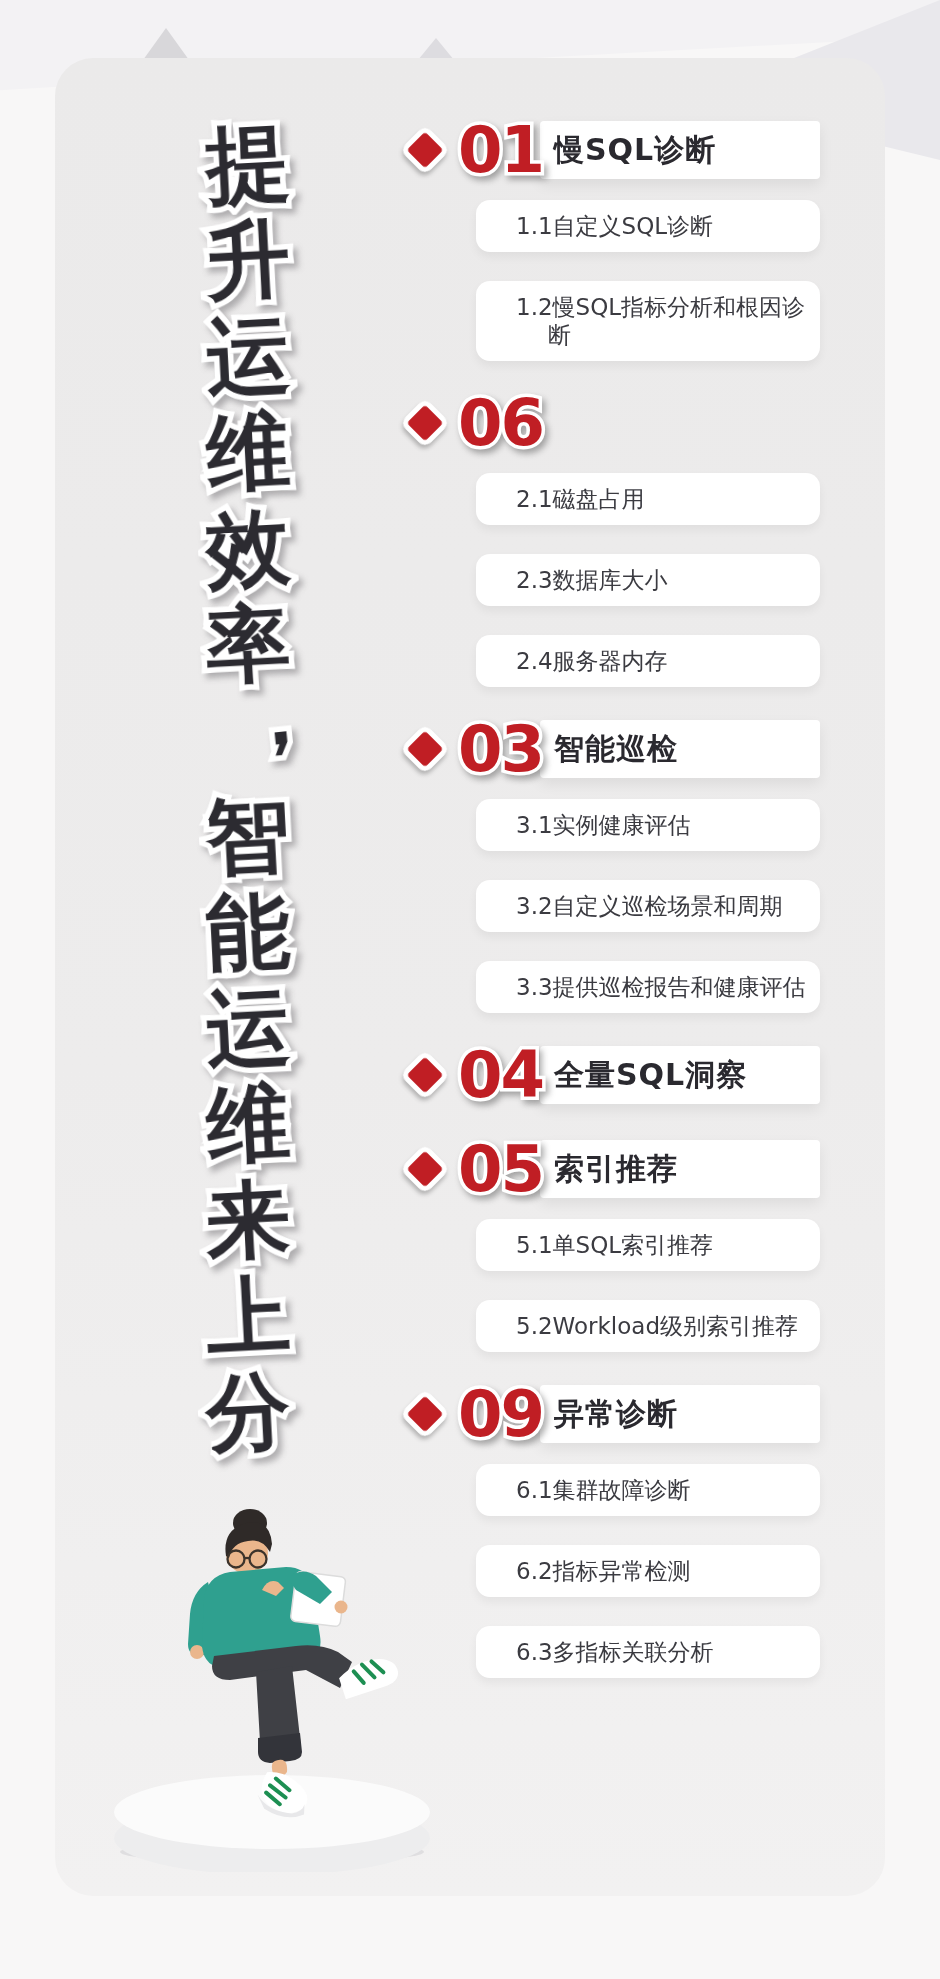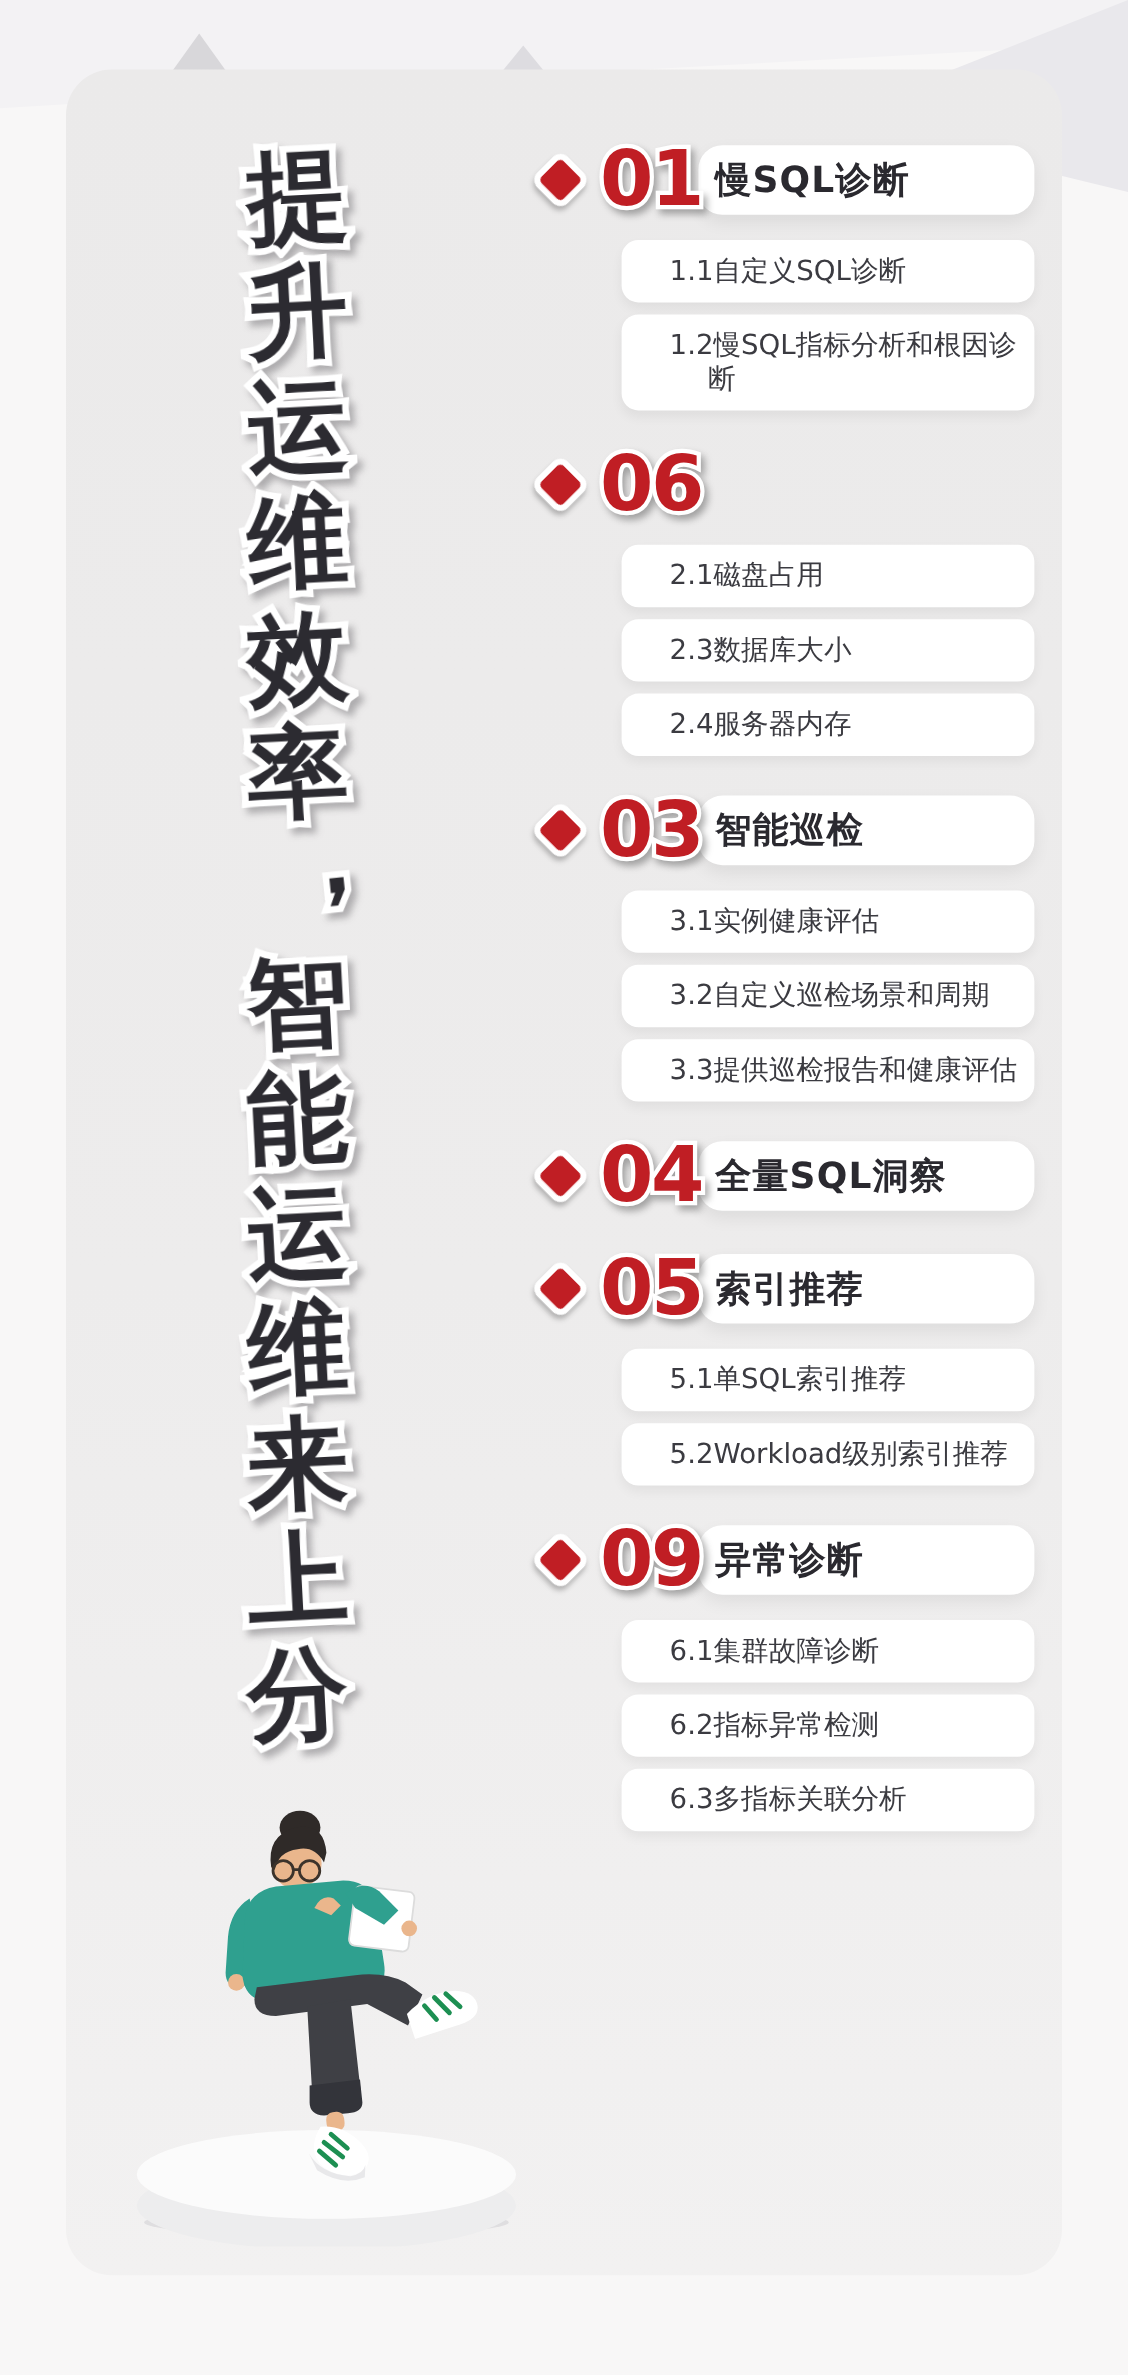--- a/index.html
+++ b/index.html
@@ -17,32 +17,32 @@
     background:linear-gradient(180deg,#ebeaea 0%,#edecec 55%,#f2f1f1 100%);}
 
   
   .vtitle{position:absolute;z-index:3;left:163px;top:116px;width:170px;}
   .tchar{display:block;height:96px;line-height:96px;text-align:center;font-size:84px;font-weight:900;
     color:var(--title_text,#2c2b31);-webkit-text-stroke:11px #fff;paint-order:stroke fill;
     filter:drop-shadow(4px 5px 3px rgba(80,78,82,.40));transform:rotate(-3deg);}
   .tchar.punct{transform:translate(30px,-26px) rotate(-6deg);}
 
   
-  .sections{position:absolute;z-index:2;left:448px;top:118px;width:414px;}
+  .sections{position:absolute;z-index:2;left:406px;top:118px;width:414px;}
   .section{margin-bottom:30px;}
   .sec-header{display:flex;align-items:center;margin-bottom:18px;}
   .diamond{flex:0 0 auto;width:26px;height:26px;background:var(--accent,#c01e24);transform:rotate(45deg);
     border-radius:4px;box-shadow:0 0 0 5px #fff;filter:drop-shadow(2px 3px 2px rgba(0,0,0,.25));margin:0 20px 0 6px;}
   .num{flex:0 0 auto;width:76px;text-align:center;font-size:64px;line-height:64px;font-weight:900;letter-spacing:-2px;
     color:var(--accent,#c01e24);-webkit-text-stroke:7px #fff;paint-order:stroke fill;
     filter:drop-shadow(3px 4px 3px rgba(70,70,70,.45));}
-  .pill{flex:1;height:58px;margin-left:6px;background:var(--box_bg,#fff);border-radius:20px;display:flex;align-items:center;
+  .pill{flex:1;height:58px;margin-left:6px;background:var(--box_bg,#fff);border-radius:4px;display:flex;align-items:center;
     padding-left:14px;box-shadow:0 6px 14px rgba(0,0,0,.07);}
   .pill-label{font-size:30px;font-weight:800;color:var(--heading_text,#2a292f);letter-spacing:1px;}
-  .item{background:var(--box_bg,#fff);border-radius:14px;margin-left:70px;margin-bottom:10px;
+  .item{background:var(--box_bg,#fff);border-radius:14px;margin-left:70px;margin-bottom:29px;
     padding:12px 2px 12px 72px;text-indent:-32px;font-size:23px;line-height:28px;
     color:var(--item_text,#3b3b41);box-shadow:0 5px 10px rgba(0,0,0,.055);}
 
   
   .person-svg{position:absolute;z-index:2;left:90px;top:1500px;width:380px;height:372px;}
   .skin{fill:var(--skin,#eab68c);} .hair{fill:var(--hair,#2f2a28);}
   .sweater{fill:var(--sweater_green,#2fa08f);} .pants{fill:var(--pants_gray,#3f4045);}
   .pants-dark{fill:#33343a;} .tablet{fill:#fff;stroke:#dcdcdc;stroke-width:1.5;}
   .shoe{fill:#fff;} .sole{fill:#e8e8ea;}
   .lace{stroke:var(--shoe_green,#1d8f52);fill:none;stroke-linecap:round;}

